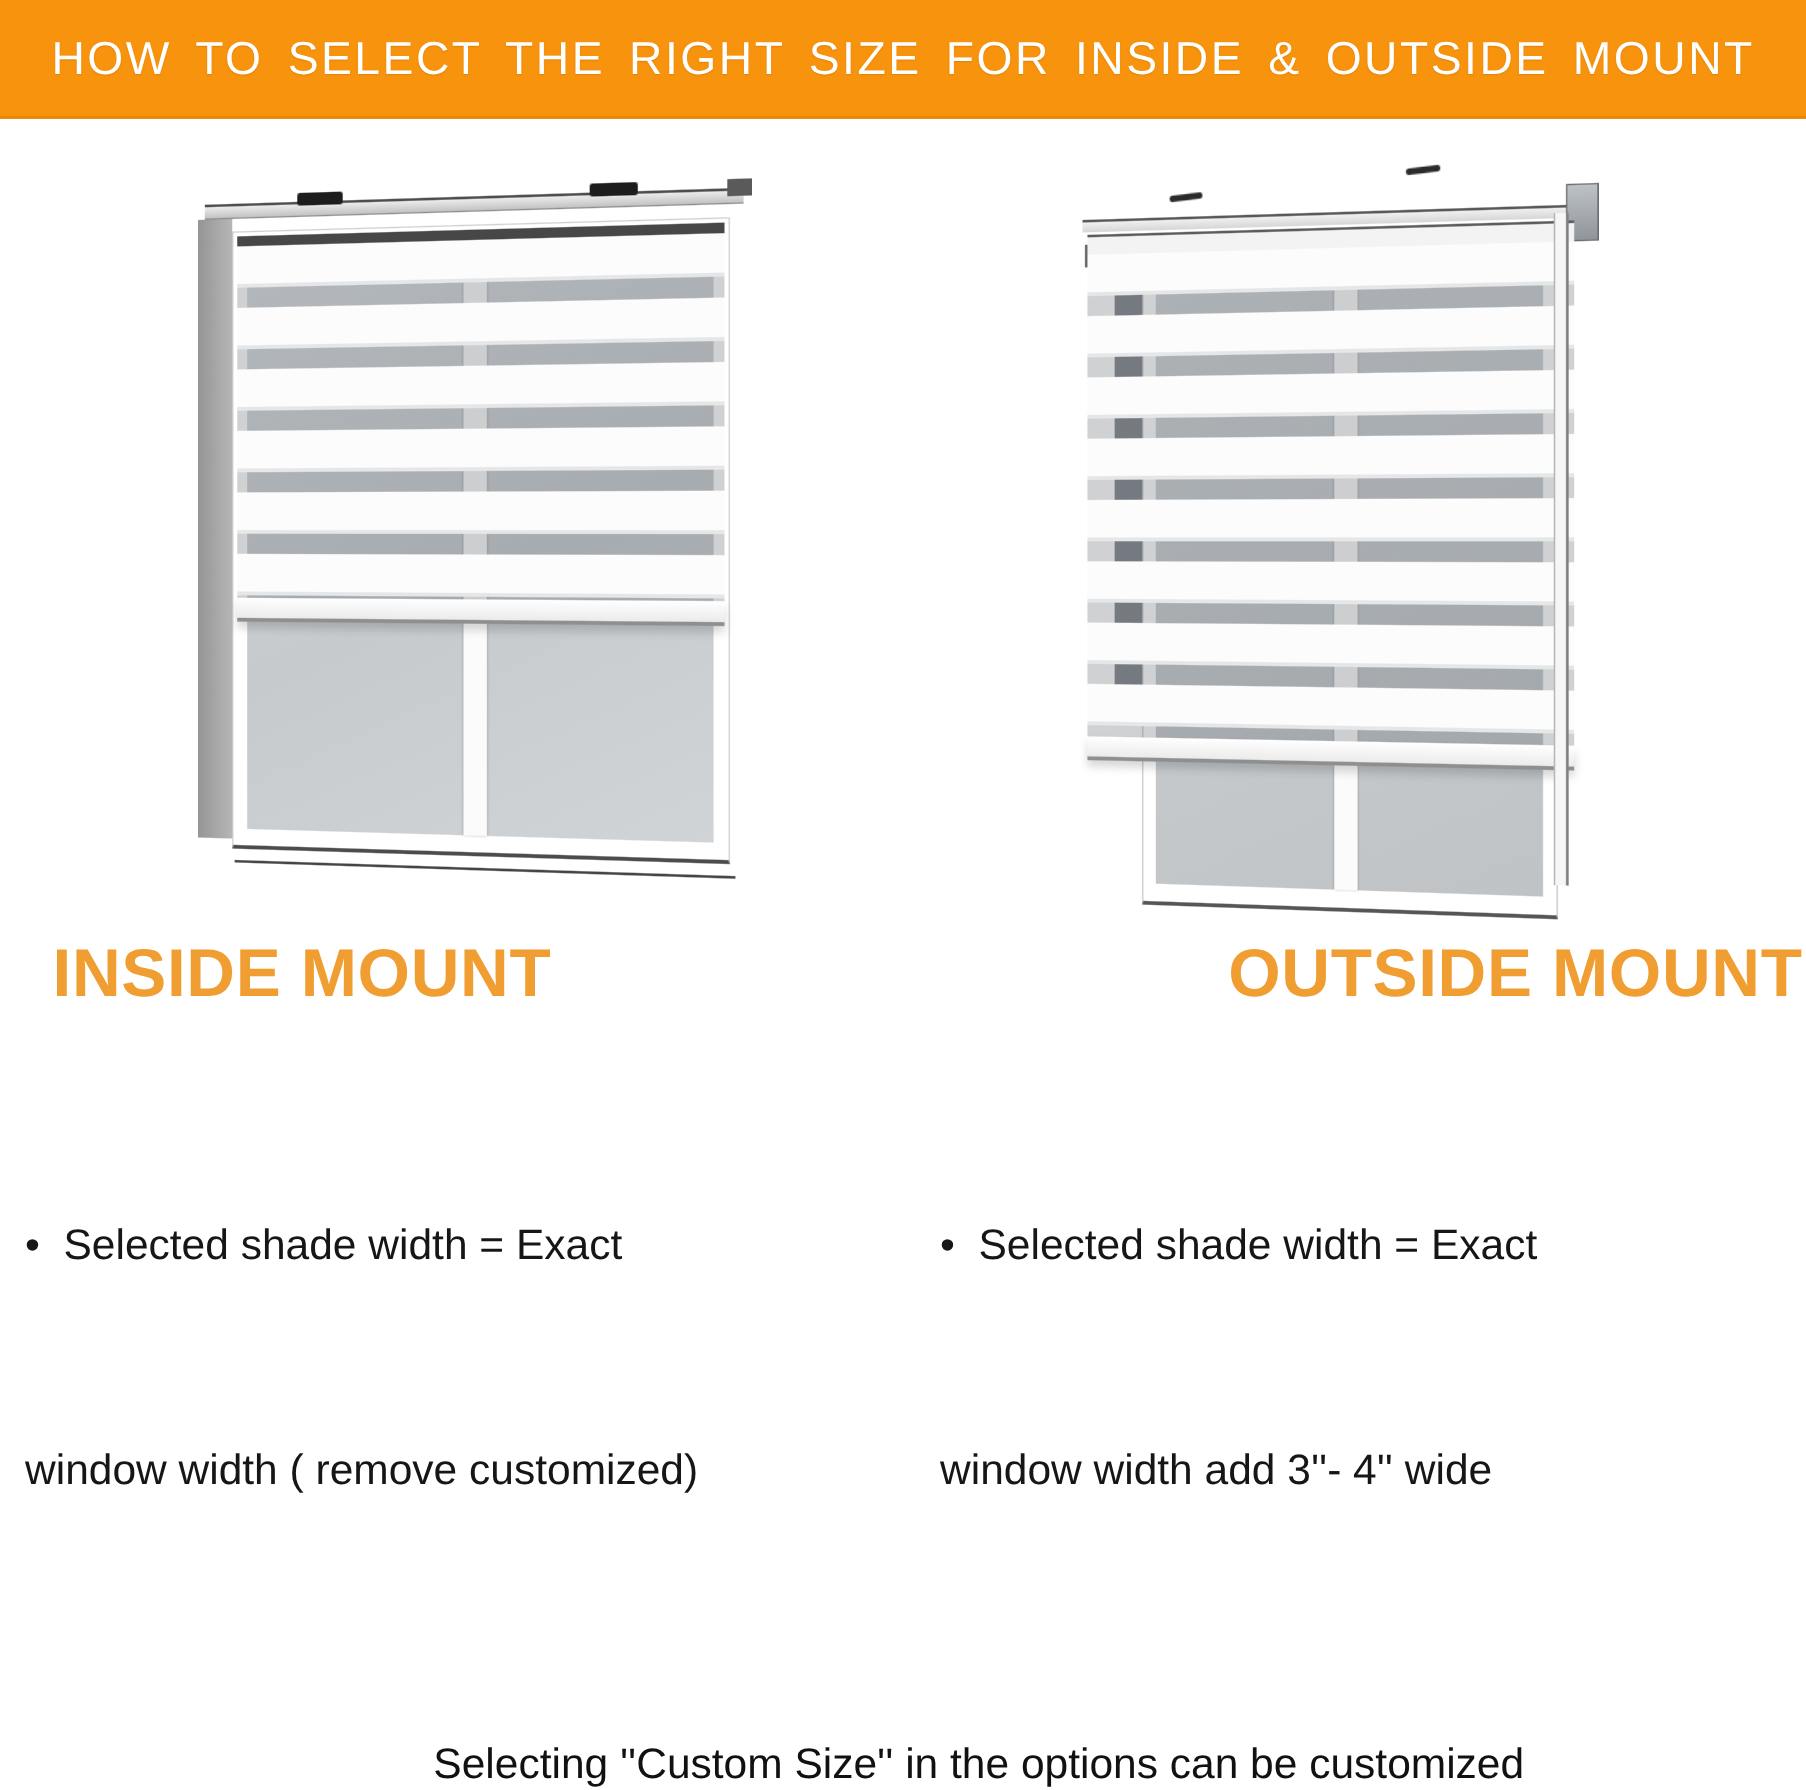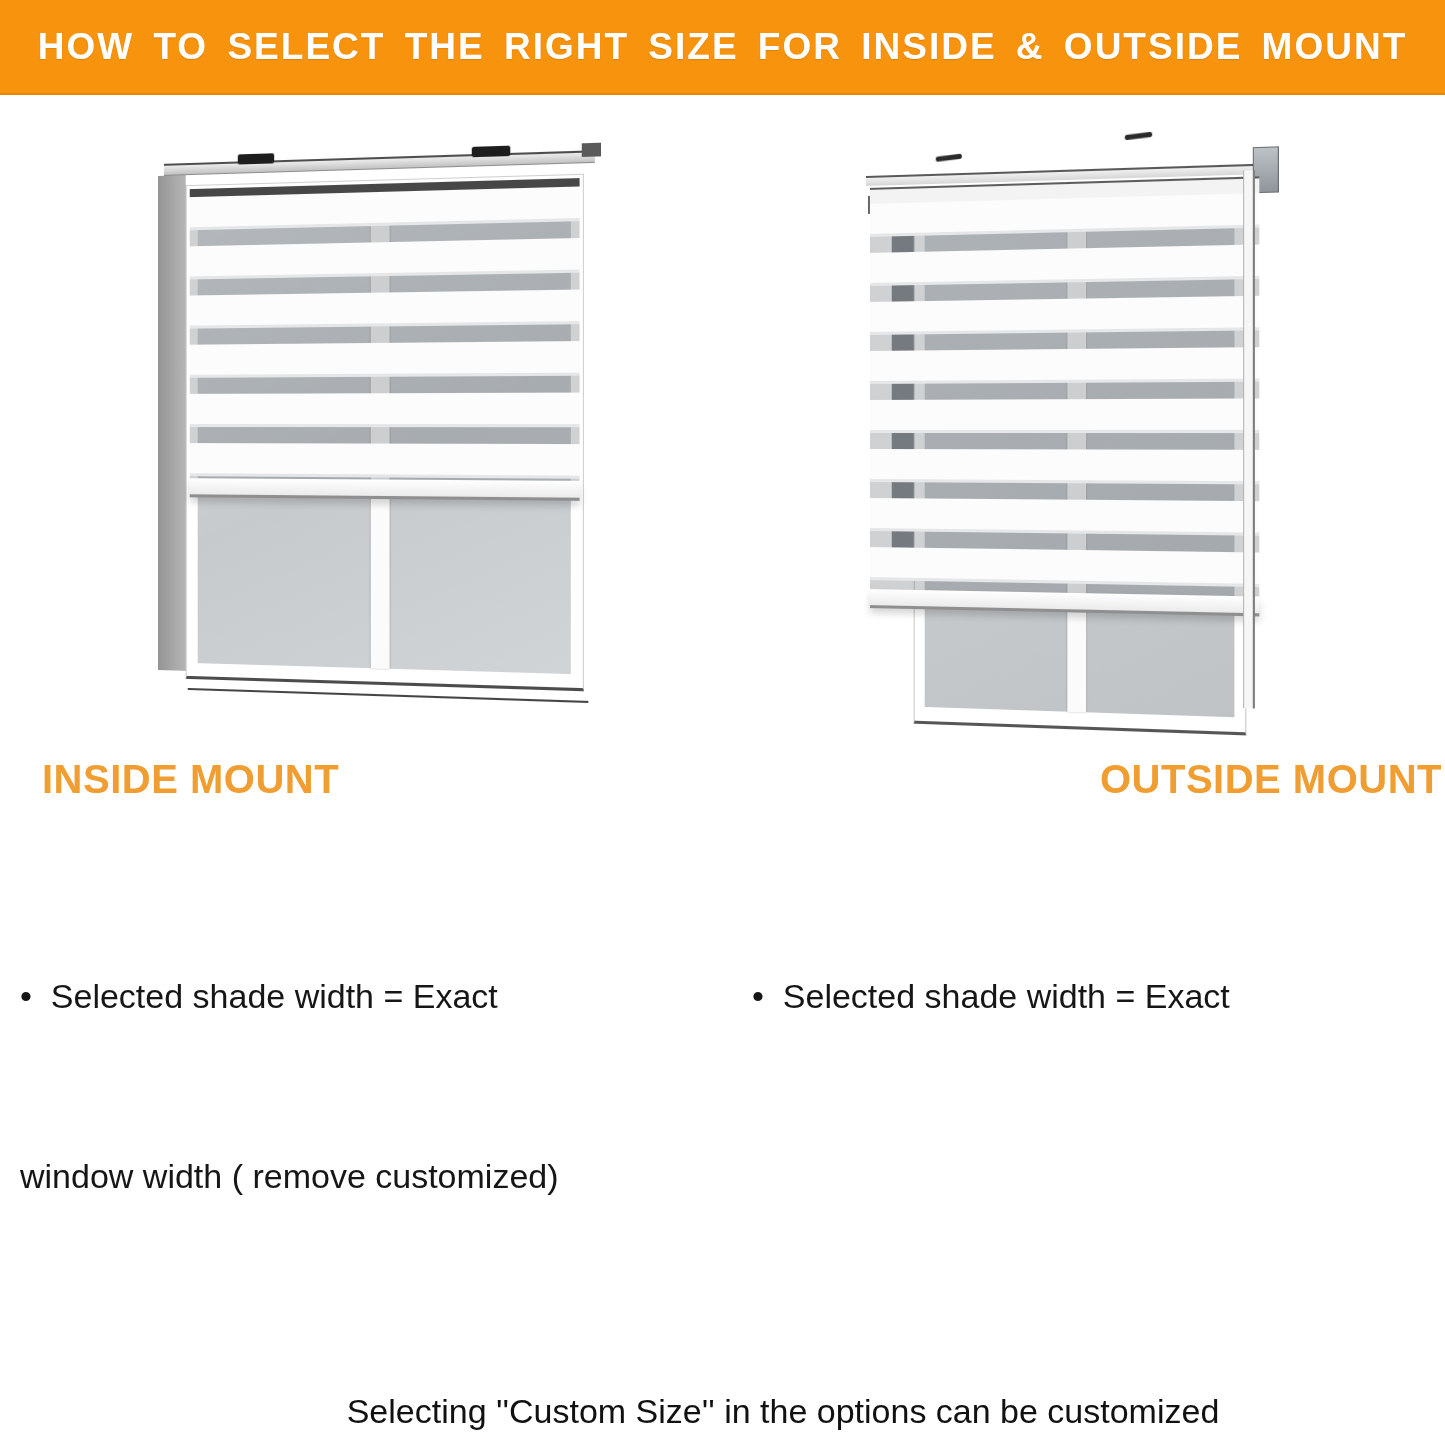--- a/index.html
+++ b/index.html
@@ -10,21 +10,21 @@
     color:#161616;
   }
 
   
   .banner {
     position:absolute; top:0; left:0; width:100%; height:93px;
     background:#F7930D; border-bottom:2px solid #e68708;
     display:flex; align-items:center; justify-content:center;
   }
   .banner h1 {
-    margin:0; color:#ffffff; font-size:37px; font-weight:bold;
+    margin:0; color:#ffffff; font-size:37px; font-weight:normal;
     letter-spacing:2px; word-spacing:7px; white-space:nowrap;
     text-shadow:0 1px 1px rgba(180,100,0,0.35);
   }
 
   
   .illo { position:absolute; }
   .illo-inside  { left:158px; top:148px; width:412px; height:548px; }
   .illo-outside { left:866px; top:136px; width:398px; height:592px; }
   .win3d {
     position:absolute; inset:0;
@@ -115,21 +115,21 @@
   .side-channel {
     position:absolute; right:22px; top:46px; bottom:32px; width:8px;
     background:#f6f6f6; border-left:1px solid #b5b5b5; border-right:2px solid #7f7f7f;
   }
 
   
   .col { position:absolute; top:748px; width:700px; }
   .col-left  { left:20px;  }
   .col-right { left:742px; }
   .col h2 {
-    margin:0; font-size:40px; line-height:62px; font-weight:bold;
+    margin:0; font-size:54px; line-height:62px; font-weight:bold;
     color:#F09D32; letter-spacing:0.5px; white-space:nowrap;
   }
   .col-left  h2 { margin-left:22px; }
   .col-right h2 { margin-left:26px;text-align:right; }
   .lines { margin-top:36px; font-size:34px; line-height:60px; white-space:pre; color:#161616; }
   .col-right .lines { margin-left:10px; }
 
   
   .footer {
     position:absolute; left:1px; right:0; top:1392px;
@@ -197,20 +197,21 @@
       
       
       
     </div>
   </div>
 
   <div class="col col-right">
     <h2>OUTSIDE MOUNT</h2>
     <div class="lines">
       <div>•  Selected shade width = Exact</div>
+      <div>window width add 3''- 4'' wide</div>
       
       
       
     </div>
   </div>
 
   <div class="footer">Selecting ''Custom Size'' in the options can be customized</div>
 
 </div>
 

